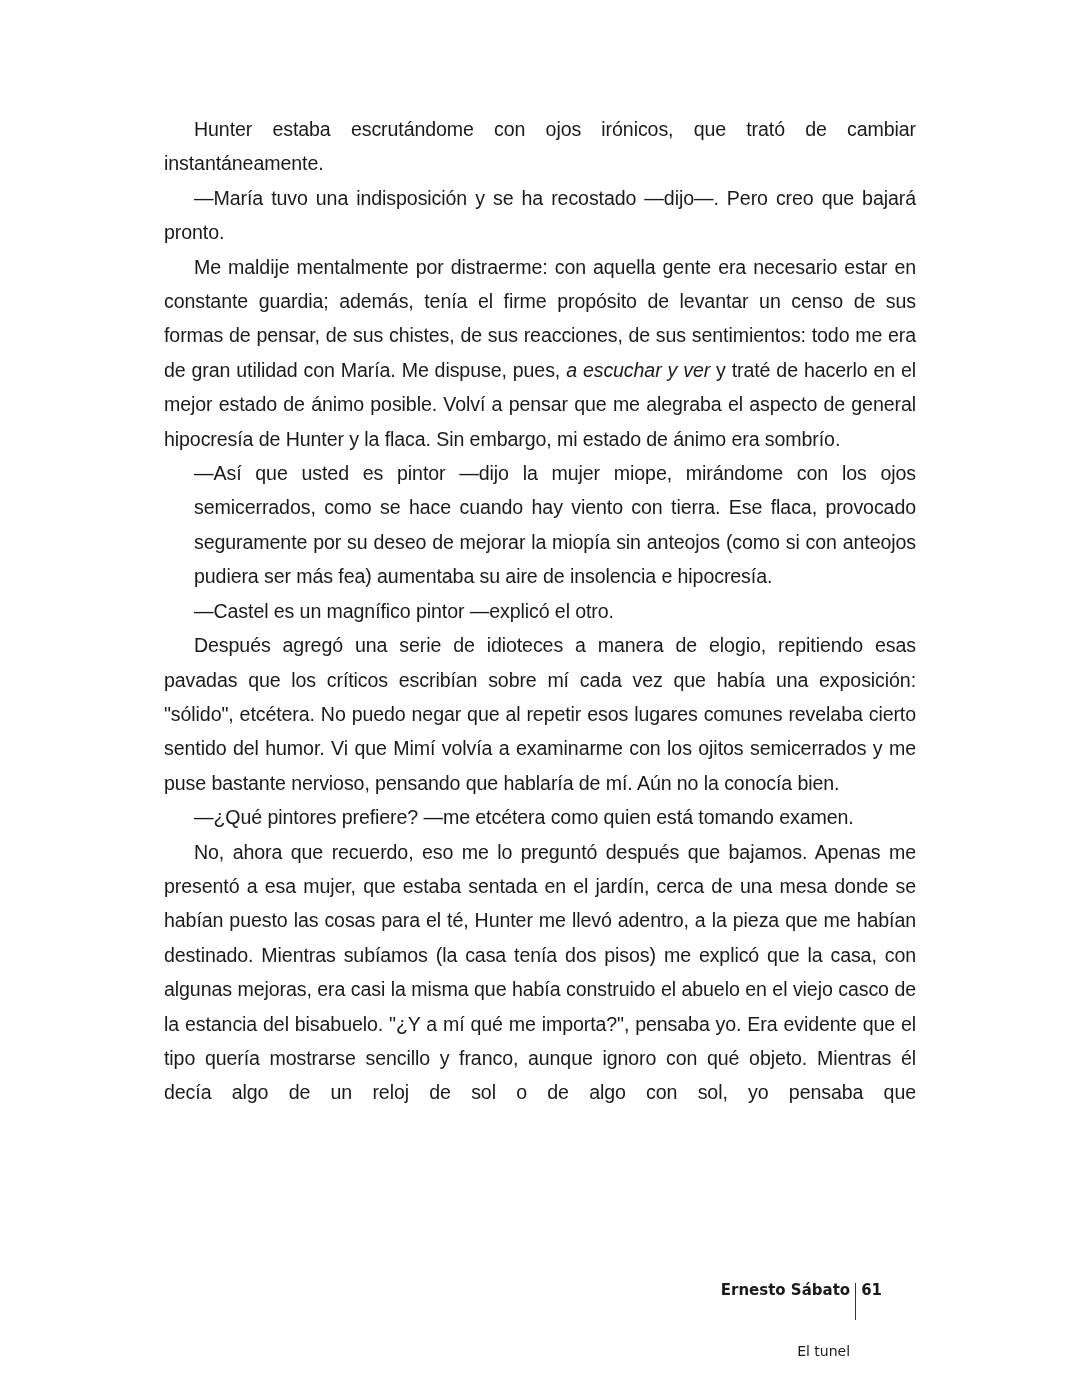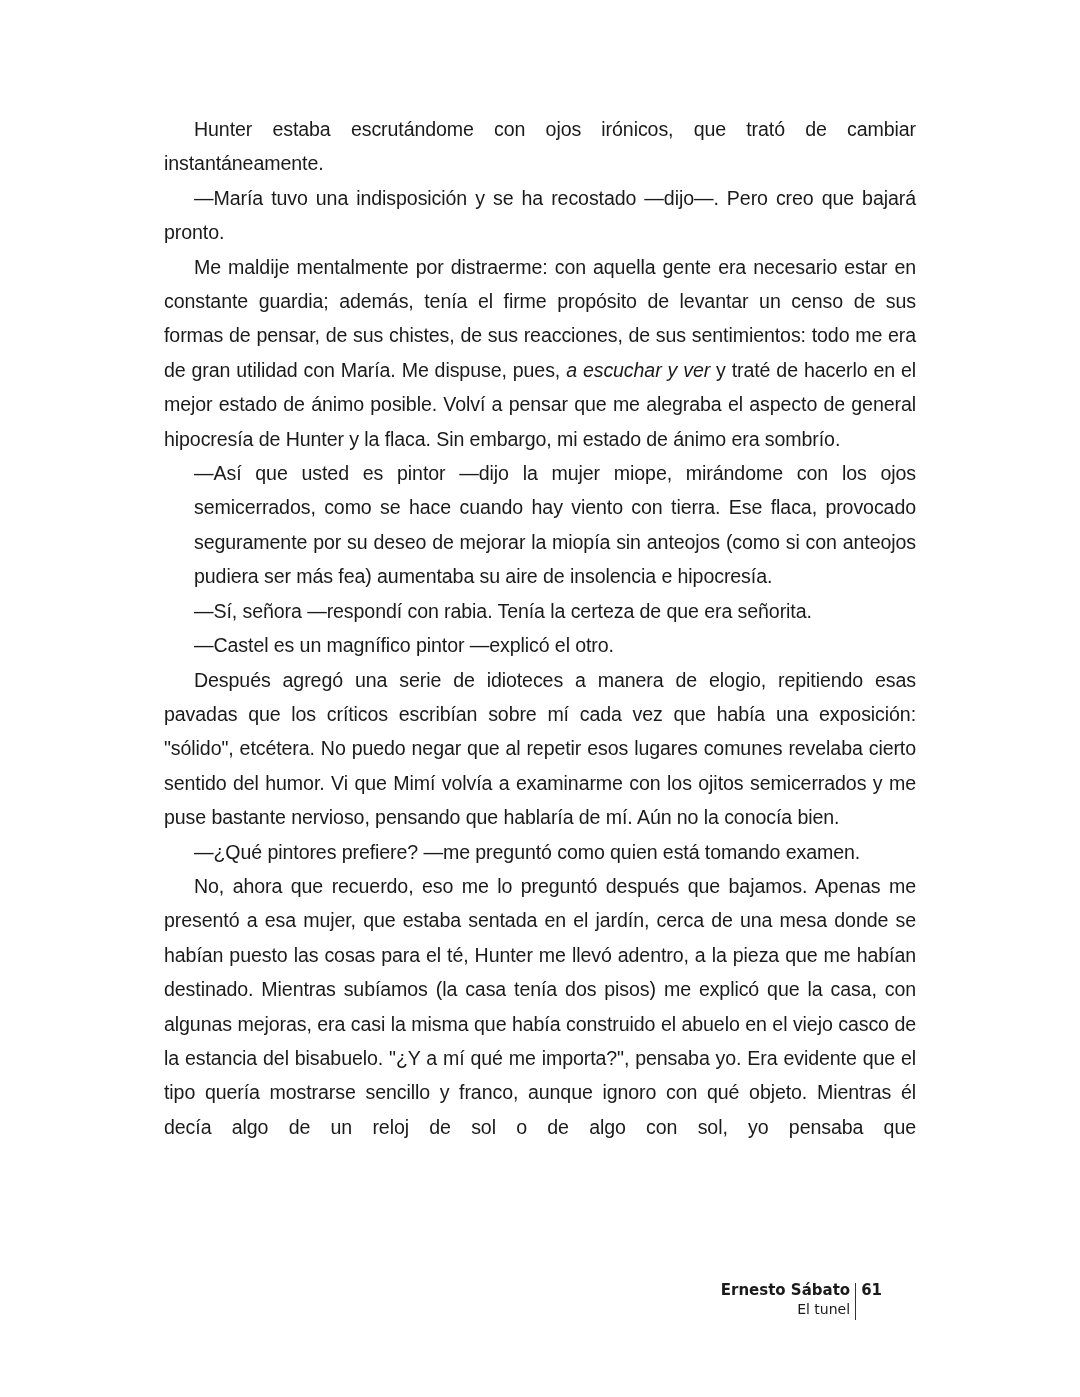--- a/index.html
+++ b/index.html
@@ -25,36 +25,35 @@
     right: 198px;
     top: 1281px;
     font-family: "DejaVu Sans", sans-serif;
     color: #1a1a1a;
     display: flex;
     align-items: flex-start;
     justify-content: space-between;
   }
   .footer-left { text-align: right; padding-right: 5px; }
   .footer-author { font-weight: bold; font-size: 15px; line-height: 19px; display: block; }
-  .footer-title { font-size: 14px; line-height: 18px; display: block; }
+  .footer-title { font-size: 14px; line-height: 18px; display: block; margin-top: 42px; }
   .footer-sep { width: 1px; background: #333; height: 37px; margin-top: 2px; }
   .footer-page { font-weight: bold; font-size: 15px; line-height: 19px; padding-left: 5px; }
 </style>
 </head>
 <body>
 
 <div class="page-text">
   <p class="para indent">Hunter estaba escrutándome con ojos irónicos, que trató de cambiar instantáneamente.</p>
   <p class="para indent">—María tuvo una indisposición y se ha recostado —dijo—. Pero creo que bajará pronto.</p>
   <p class="para indent"><span>Me maldije mentalmente por distraerme: con aquella gente era necesario estar en constante guardia; además, tenía el firme propósito de levantar un censo de sus formas de pensar, de sus chistes, de sus reacciones, de sus sentimientos: todo me era de gran utilidad con María. Me dispuse, pues, </span><span class="it">a escuchar y ver</span><span> y traté de hacerlo en el mejor estado de ánimo posible. Volví a pensar que me alegraba el aspecto de general hipocresía de Hunter y la flaca. Sin embargo, mi estado de ánimo era sombrío.</span></p>
   <p class="para block">—Así que usted es pintor —dijo la mujer miope, mirándome con los ojos semicerrados, como se hace cuando hay viento con tierra. Ese flaca, provocado seguramente por su deseo de mejorar la miopía sin anteojos (como si con anteojos pudiera ser más fea) aumentaba su aire de insolencia e hipocresía.</p>
-  <p class="para block">—Sí, señora —respondí con rabia. Tenía la certeza de que era señorita.</p>
   <p class="para block">—Castel es un magnífico pintor —explicó el otro.</p>
   <p class="para indent">Después agregó una serie de idioteces a manera de elogio, repitiendo esas pavadas que los críticos escribían sobre mí cada vez que había una exposición: "sólido", etcétera. No puedo negar que al repetir esos lugares comunes revelaba cierto sentido del humor. Vi que Mimí volvía a examinarme con los ojitos semicerrados y me puse bastante nervioso, pensando que hablaría de mí. Aún no la conocía bien.</p>
-  <p class="para indent">—¿Qué pintores prefiere? —me preguntó como quien está tomando examen.</p>
+  <p class="para indent">—¿Qué pintores prefiere? —me etcétera como quien está tomando examen.</p>
   <p class="para indent last-left" style="text-align-last: justify;">No, ahora que recuerdo, eso me lo preguntó después que bajamos. Apenas me presentó a esa mujer, que estaba sentada en el jardín, cerca de una mesa donde se habían puesto las cosas para el té, Hunter me llevó adentro, a la pieza que me habían destinado. Mientras subíamos (la casa tenía dos pisos) me explicó que la casa, con algunas mejoras, era casi la misma que había construido el abuelo en el viejo casco de la estancia del bisabuelo. "¿Y a mí qué me importa?", pensaba yo. Era evidente que el tipo quería mostrarse sencillo y franco, aunque ignoro con qué objeto. Mientras él decía algo de un reloj de sol o de algo con sol, yo pensaba que</p>
 </div>
 
 <div class="footer">
   <div class="footer-left">
     <span class="footer-author">Ernesto Sábato</span>
     <span class="footer-title">El tunel</span>
   </div>
   <div class="footer-sep"></div>
   <div class="footer-page">61</div>

